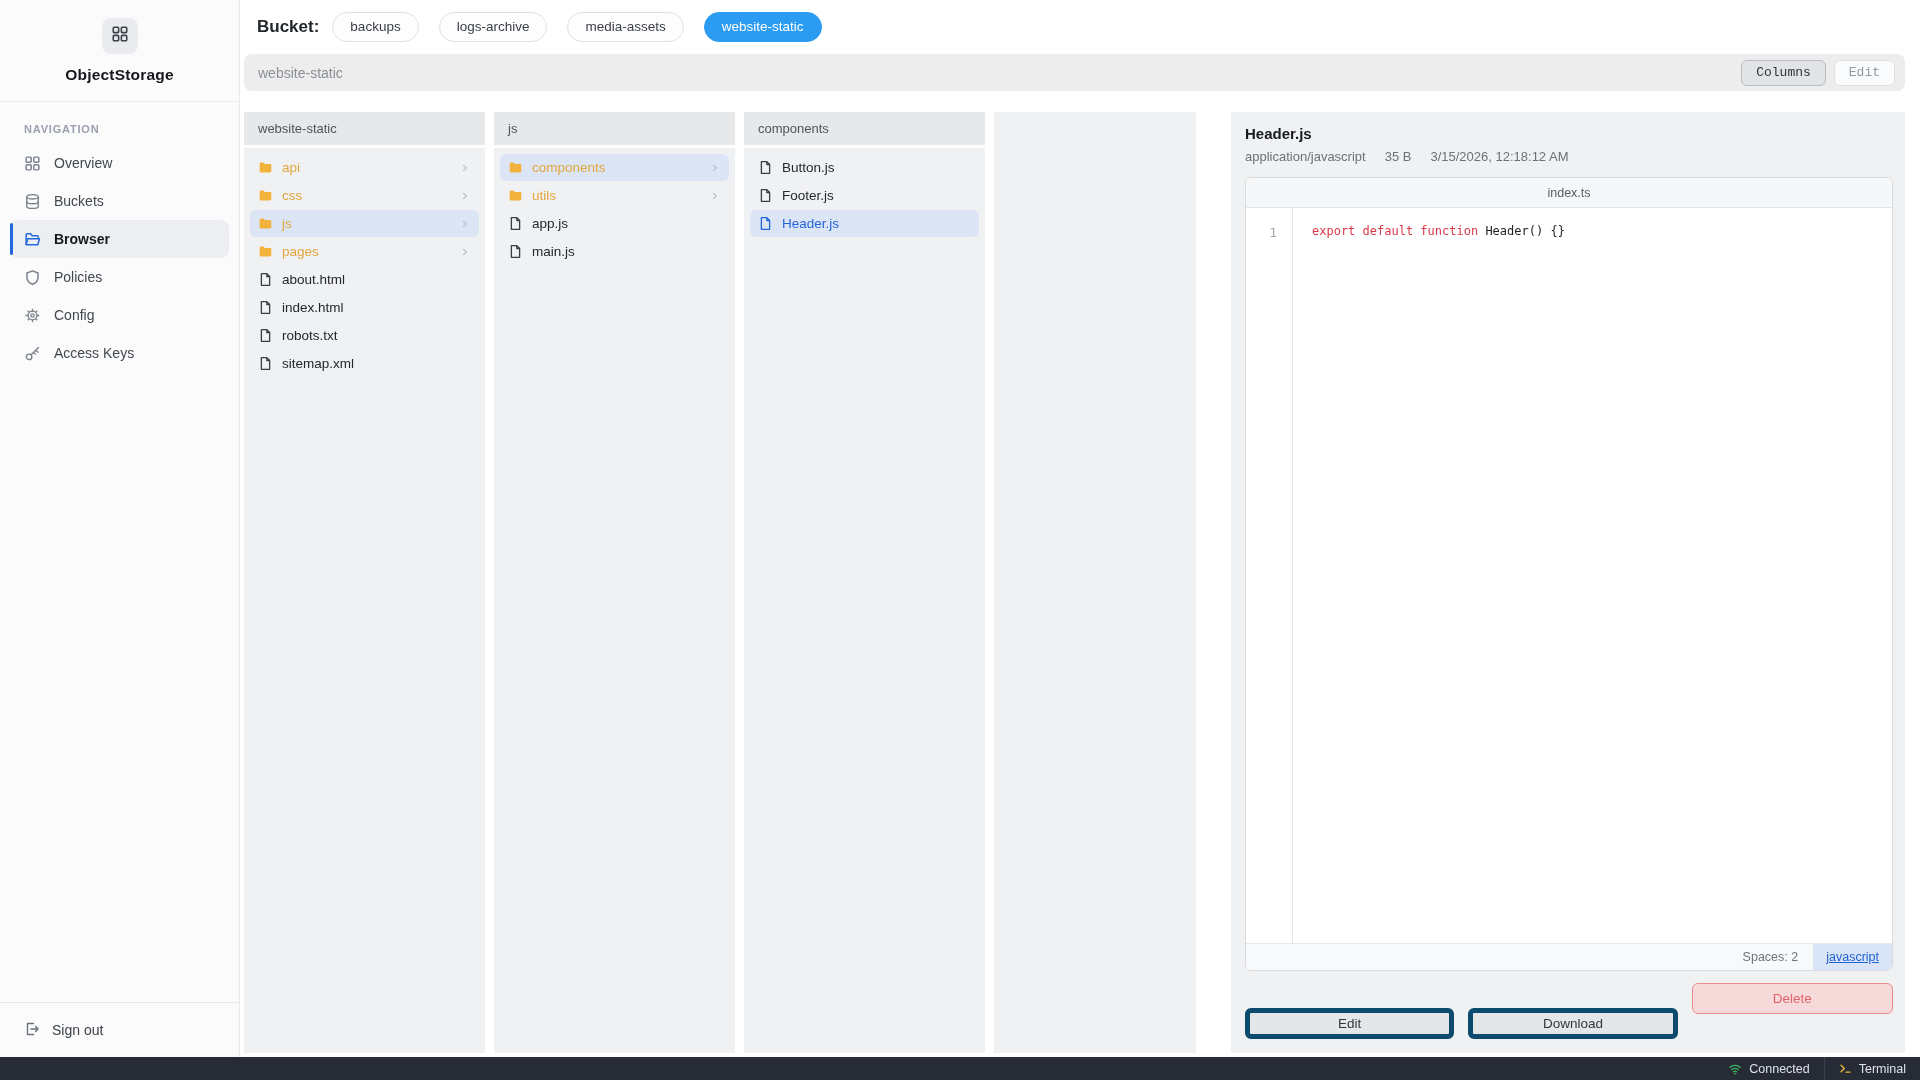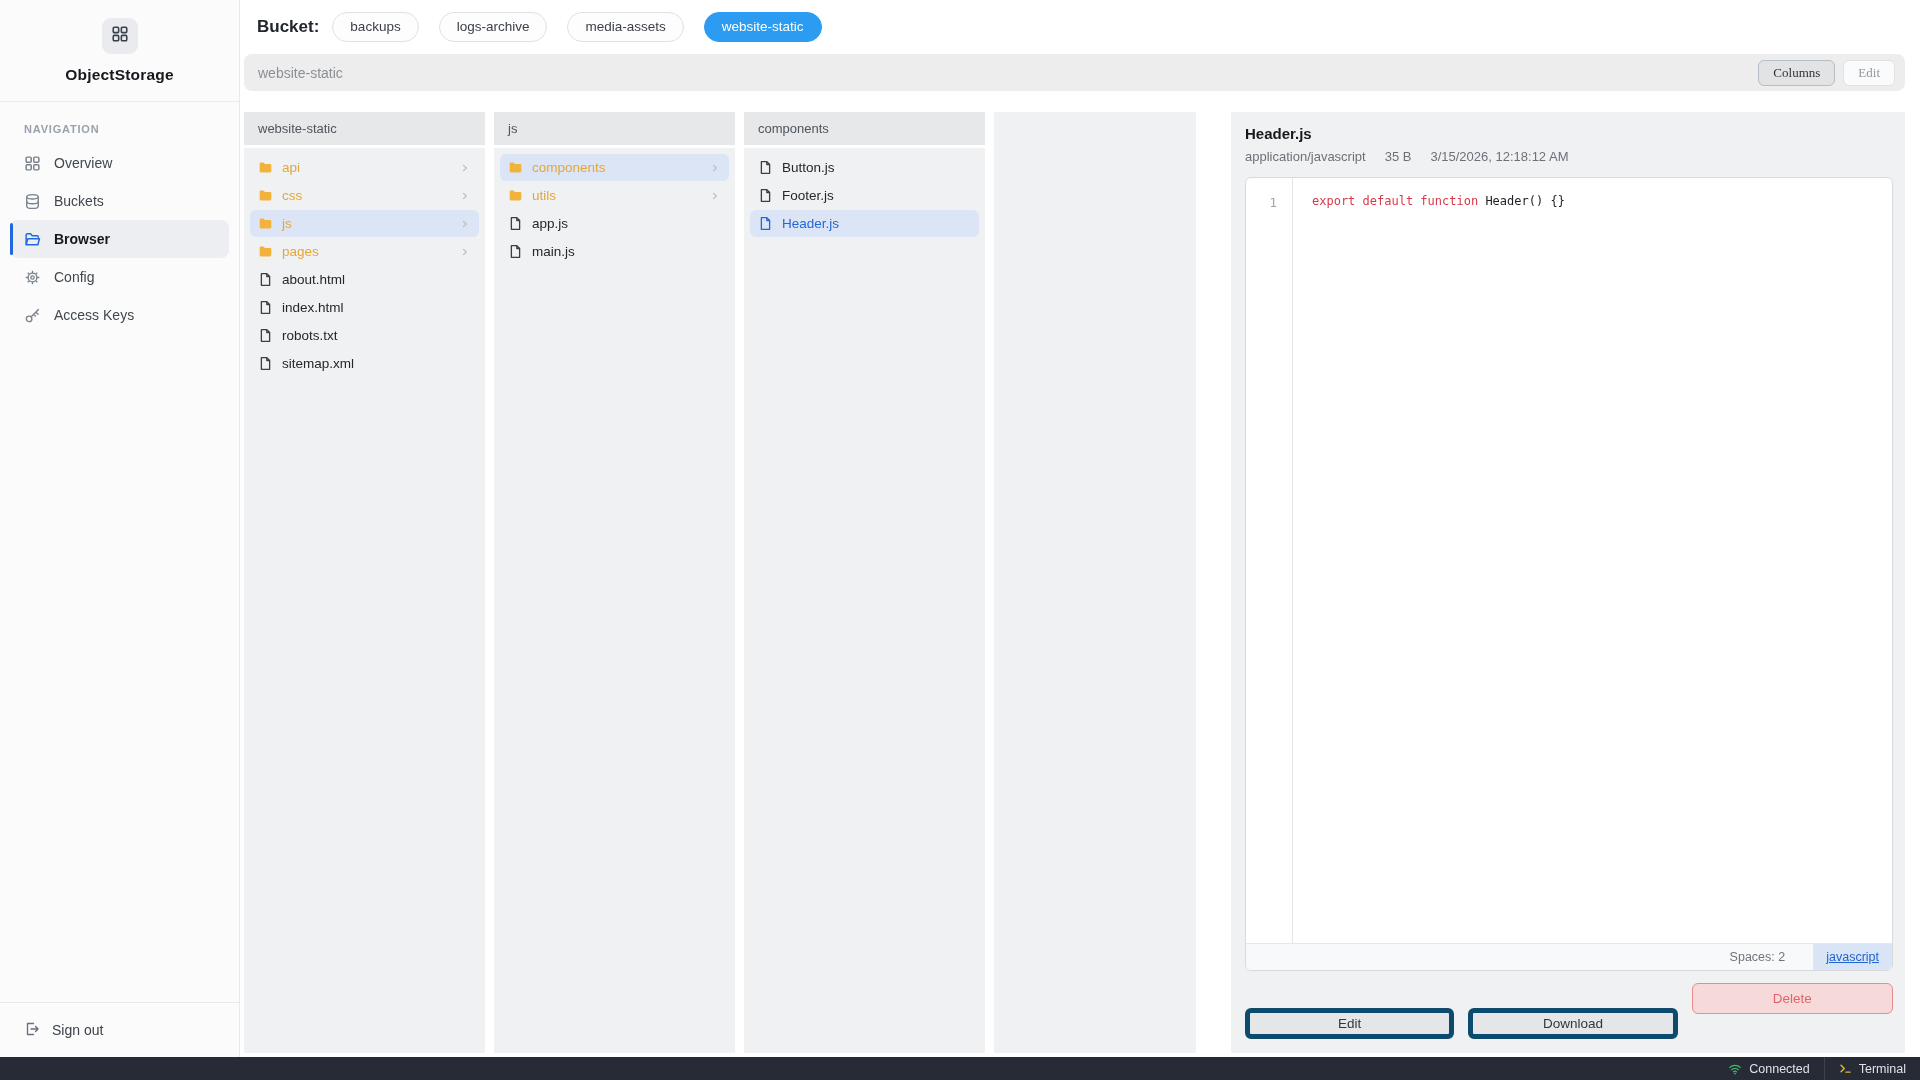--- a/index.html
+++ b/index.html
@@ -30,21 +30,21 @@
   .main { flex:1; display:flex; flex-direction:column; min-width:0; }
   .bucket-bar { height:53px; display:flex; align-items:center; padding-left:17px; gap:13px; flex-shrink:0; }
   .bucket-label { font-size:17px; font-weight:bold; color:#23272d; }
   .pills { display:flex; gap:20px; }
   .pill { height:30px; padding:0 17px; border-radius:15px; border:1px solid #dfe1e3; background:#fdfdfe; font-size:13.5px; color:#3c4147; display:flex; align-items:center; cursor:pointer; }
   .pill.selected { background:var(--accent-blue); border-color:var(--accent-blue); color:#fff; }
 
   .path-bar { height:37px; margin:1px 15px 0 4px; background:#ededee; border-radius:8px; display:flex; align-items:center; justify-content:space-between; padding:0 10px 0 14px; flex-shrink:0; }
   .path-text { font-size:14px; color:#8b9097; }
   .view-toggle { display:flex; gap:8px; }
-  .vbtn { height:26px; padding:0 14px; border-radius:6px; font-size:13px; display:flex; align-items:center; cursor:pointer; font-family:Liberation Serif, serif; }
+  .vbtn { height:26px; padding:0 14px; border-radius:6px; font-size:13px; display:flex; align-items:center; cursor:pointer; font-family:Liberation Mono, monospace; }
   .vbtn.active { background:#e2e3e5; border:1px solid #b7bdc5; color:#2f3338; }
   .vbtn.inactive { background:#fafbfc; border:1px solid #dfe1e3; color:#9199a1; }
 
   .content { flex:1; display:flex; margin:21px 15px 4px 4px; min-height:0; }
 
   
   .miller { width:952px; flex-shrink:0; display:flex; gap:9px; margin-right:35px; }
   .col { width:241px; display:flex; flex-direction:column; }
   .col.spacer { width:auto; flex:1; }
   .col-header { height:33px; background:#e7e8ea; display:flex; align-items:center; padding:0 14px; font-size:13px; color:#4e555d; margin-bottom:3px; flex-shrink:0; }
@@ -66,21 +66,21 @@
   .editor { margin-top:13px; flex:1; background:#fff; border:1px solid #d9dadc; border-radius:6px; display:flex; flex-direction:column; min-height:0; overflow:hidden; }
   .editor-tab { height:30px; background:#f6f7f8; border-bottom:1px solid #e4e5e7; display:flex; align-items:center; justify-content:center; font-size:12.5px; color:#565c64; flex-shrink:0; cursor:pointer; }
   .editor-body { flex:1; display:flex; min-height:0; }
   .gutter { width:47px; border-right:1px solid #e4e5e7; padding:14px 15px 0 0; text-align:right; font-family:"DejaVu Sans Mono", monospace; font-size:13px; color:#a2a7ad; flex-shrink:0; }
   .gutter .ln { line-height:21px; }
   .code { padding:13px 0 0 19px; font-family:"DejaVu Sans Mono", monospace; font-size:12px; color:#1c1f23; white-space:pre; overflow:hidden; }
   .code .code-line { line-height:21px; }
   .tok-keyword { color:var(--keyword-red); }
   .tok-plain { color:#1c1f23; }
   .editor-status { height:27px; border-top:1px solid #e6e7e9; background:#f8f9fb; display:flex; justify-content:flex-end; align-items:stretch; font-size:12.5px; flex-shrink:0; }
-  .spaces { align-self:center; color:#6f757c; margin-right:28px; }
+  .spaces { align-self:center; color:#6f757c; margin-right:15px; }
   .lang-badge { display:flex; align-items:center; padding:0 13px; background:#d9e4f7; color:#2164d3;text-decoration:underline; }
 
   .actions { margin-top:12px; display:flex; gap:14px; flex-shrink:0; }
   .abtn { flex:1; height:31px; border-radius:6px; font-size:13.5px; display:flex; align-items:center; justify-content:center; cursor:pointer; font-family:inherit; }
   .abtn.default { background:#e5e6e8; border:5px solid #0c4a6e; color:#33373c;margin-top:25px; }
   .abtn.danger { background:#f6d9d9; border:1px solid #ea8c8c; color:var(--danger-red); }
 
   
   .statusbar { position:absolute; left:0; right:0; bottom:0; height:23px; background:#262b35; display:flex; justify-content:flex-end; align-items:stretch; }
   .status-item { display:flex; align-items:center; gap:7px; padding:0 14px; font-size:12.5px; color:#dde1e8; }
@@ -134,20 +134,26 @@
           <svg class="" width="17" height="17" viewBox="0 0 16 16">
             <g fill="none" stroke="currentColor" stroke-width="1.4" stroke-linejoin="round">
               <path d="M2 13 V3.8 C2 3.1 2.5 2.6 3.2 2.6 H6.2 L7.7 4.4 H12.3 C13 4.4 13.5 4.9 13.5 5.6 V6.4"></path>
               <path d="M2 13 L3.6 7.2 H14.6 L13 13 Z"></path>
             </g>
           </svg>
           <span>Browser</span>
         </div>
         <div class="nav-item">
           <svg class="" width="17" height="17" viewBox="0 0 16 16">
+            <path fill="none" stroke="currentColor" stroke-width="1.4" stroke-linejoin="round" d="M8 1.8 L13.2 3.7 V7.8 C13.2 11.2 11 13.4 8 14.4 C5 13.4 2.8 11.2 2.8 7.8 V3.7 Z"></path>
+          </svg>
+          <span>Policies</span>
+        </div>
+        <div class="nav-item">
+          <svg class="" width="17" height="17" viewBox="0 0 16 16">
             <g fill="none" stroke="currentColor" stroke-width="1.2">
               <circle cx="8" cy="8" r="4.1"></circle>
               <circle cx="8" cy="8" r="1.6"></circle>
               <path d="M8 1.6 V3.9 M8 12.1 V14.4 M1.6 8 H3.9 M12.1 8 H14.4 M3.5 3.5 L5.1 5.1 M10.9 10.9 L12.5 12.5 M12.5 3.5 L10.9 5.1 M5.1 10.9 L3.5 12.5"></path>
             </g>
           </svg>
           <span>Config</span>
         </div>
         <div class="nav-item">
           <svg class="" width="17" height="17" viewBox="0 0 16 16">
@@ -349,20 +355,21 @@
 
       <section class="preview">
         <div class="preview-title">Header.js</div>
         <div class="preview-meta">
           <span>application/javascript</span>
           <span>35 B</span>
           <span>3/15/2026, 12:18:12 AM</span>
         </div>
 
         <div class="editor">
+          <div class="editor-tab">index.ts</div>
           <div class="editor-body">
             <div class="gutter" id="gutter">
                 <div class="ln">1</div>
               </div>
             <div class="code" id="code"><div class="code-line"><span class="tok-keyword">export default function </span><span class="tok-plain">Header() {}</span></div></div>
           </div>
           <div class="editor-status">
             <span class="spaces">Spaces: 2</span>
             <span class="lang-badge">javascript</span>
           </div>

